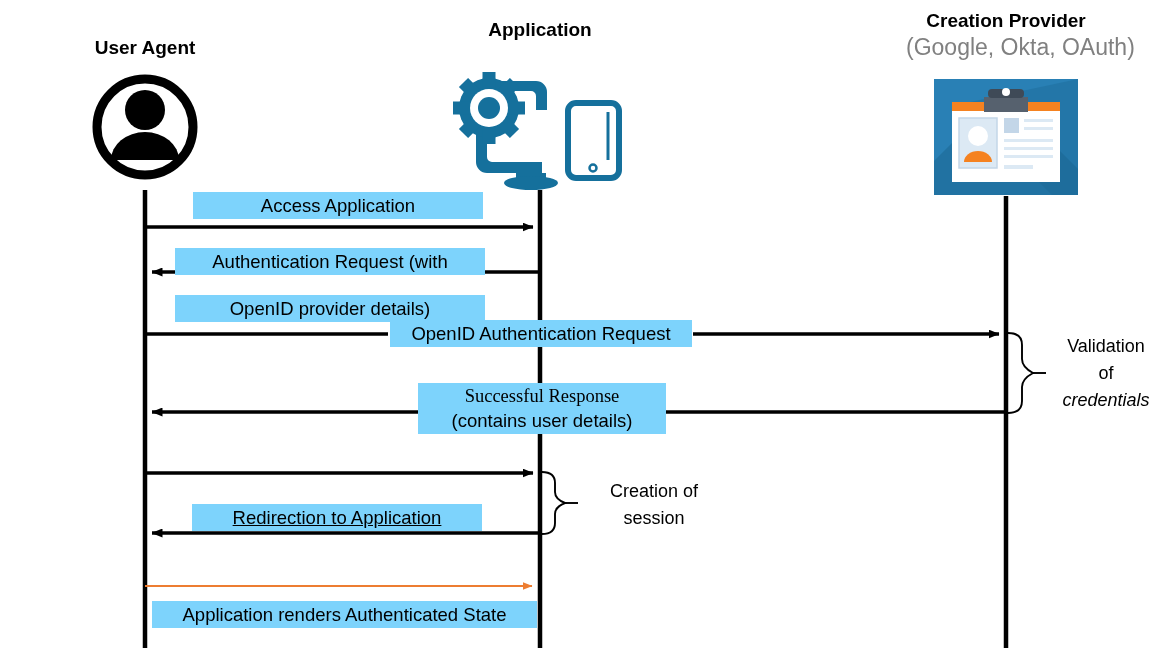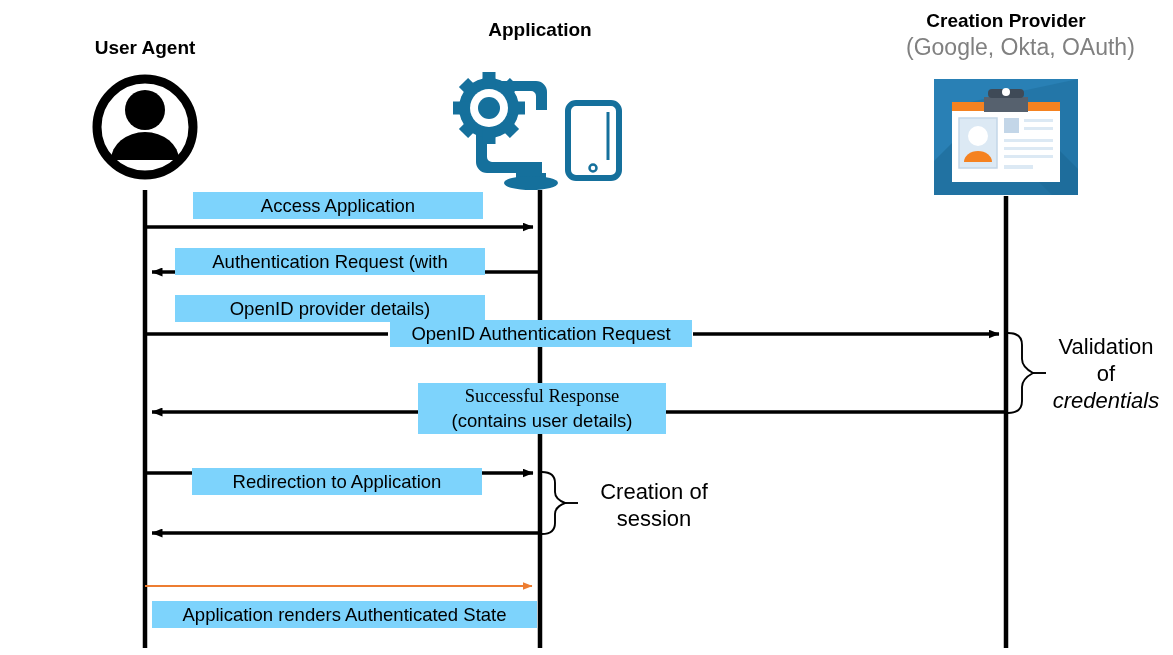--- a/index.html
+++ b/index.html
@@ -47,21 +47,21 @@
     text-align: center;
     font-size: 18.5px;
     color: #000000;
     line-height: 27px;
     background: #7dd3fc;
     white-space: nowrap;
   }
   .note-label {
     position: absolute;
     text-align: center;
-    font-size: 22px;
+    font-size: 18px;
     color: #000000;
     line-height: 27px;
     white-space: nowrap;
   }
 </style>
 </head>
 <body>
 
 <div id="stage">
 
@@ -182,21 +182,21 @@
   <div class="msg-label" style="left:193px; top:192px; width:290px;">Access Application</div>
 
   <div class="msg-label" style="left:175px; top:248px; width:310px;">Authentication Request (with</div>
   <div class="msg-label" style="left:175px; top:277px; width:310px;margin-top:18px;">OpenID provider details)</div>
 
   <div class="msg-label" style="left:390px; top:320px; width:302px;">OpenID Authentication Request</div>
 
   <div class="msg-label" style="left:418px; top:383px; width:248px;font-family:Liberation Serif, serif;">Successful Response</div>
   <div class="msg-label" style="left:418px; top:407px; width:248px;">(contains user details)</div>
 
-  <div class="msg-label" style="left:192px; top:468px; width:290px;">Redirection to Application</div>
+  <div class="msg-label" style="left:192px; top:504px; width:290px;text-decoration:underline;">Redirection to Application</div>
 
 
   <div class="msg-label" style="left:152px; top:601px; width:385px;">Application renders Authenticated State</div>
 
   <div class="note-label" style="left:1046px; top:333px; width:120px;">Validation</div>
   <div class="note-label" style="left:1046px; top:360px; width:120px;">of</div>
   <div class="note-label" style="left:1046px; top:387px; width:120px;font-style:italic;">credentials</div>
 
   <div class="note-label" style="left:580px; top:478px; width:148px;">Creation of</div>
   <div class="note-label" style="left:580px; top:505px; width:148px;">session</div>

